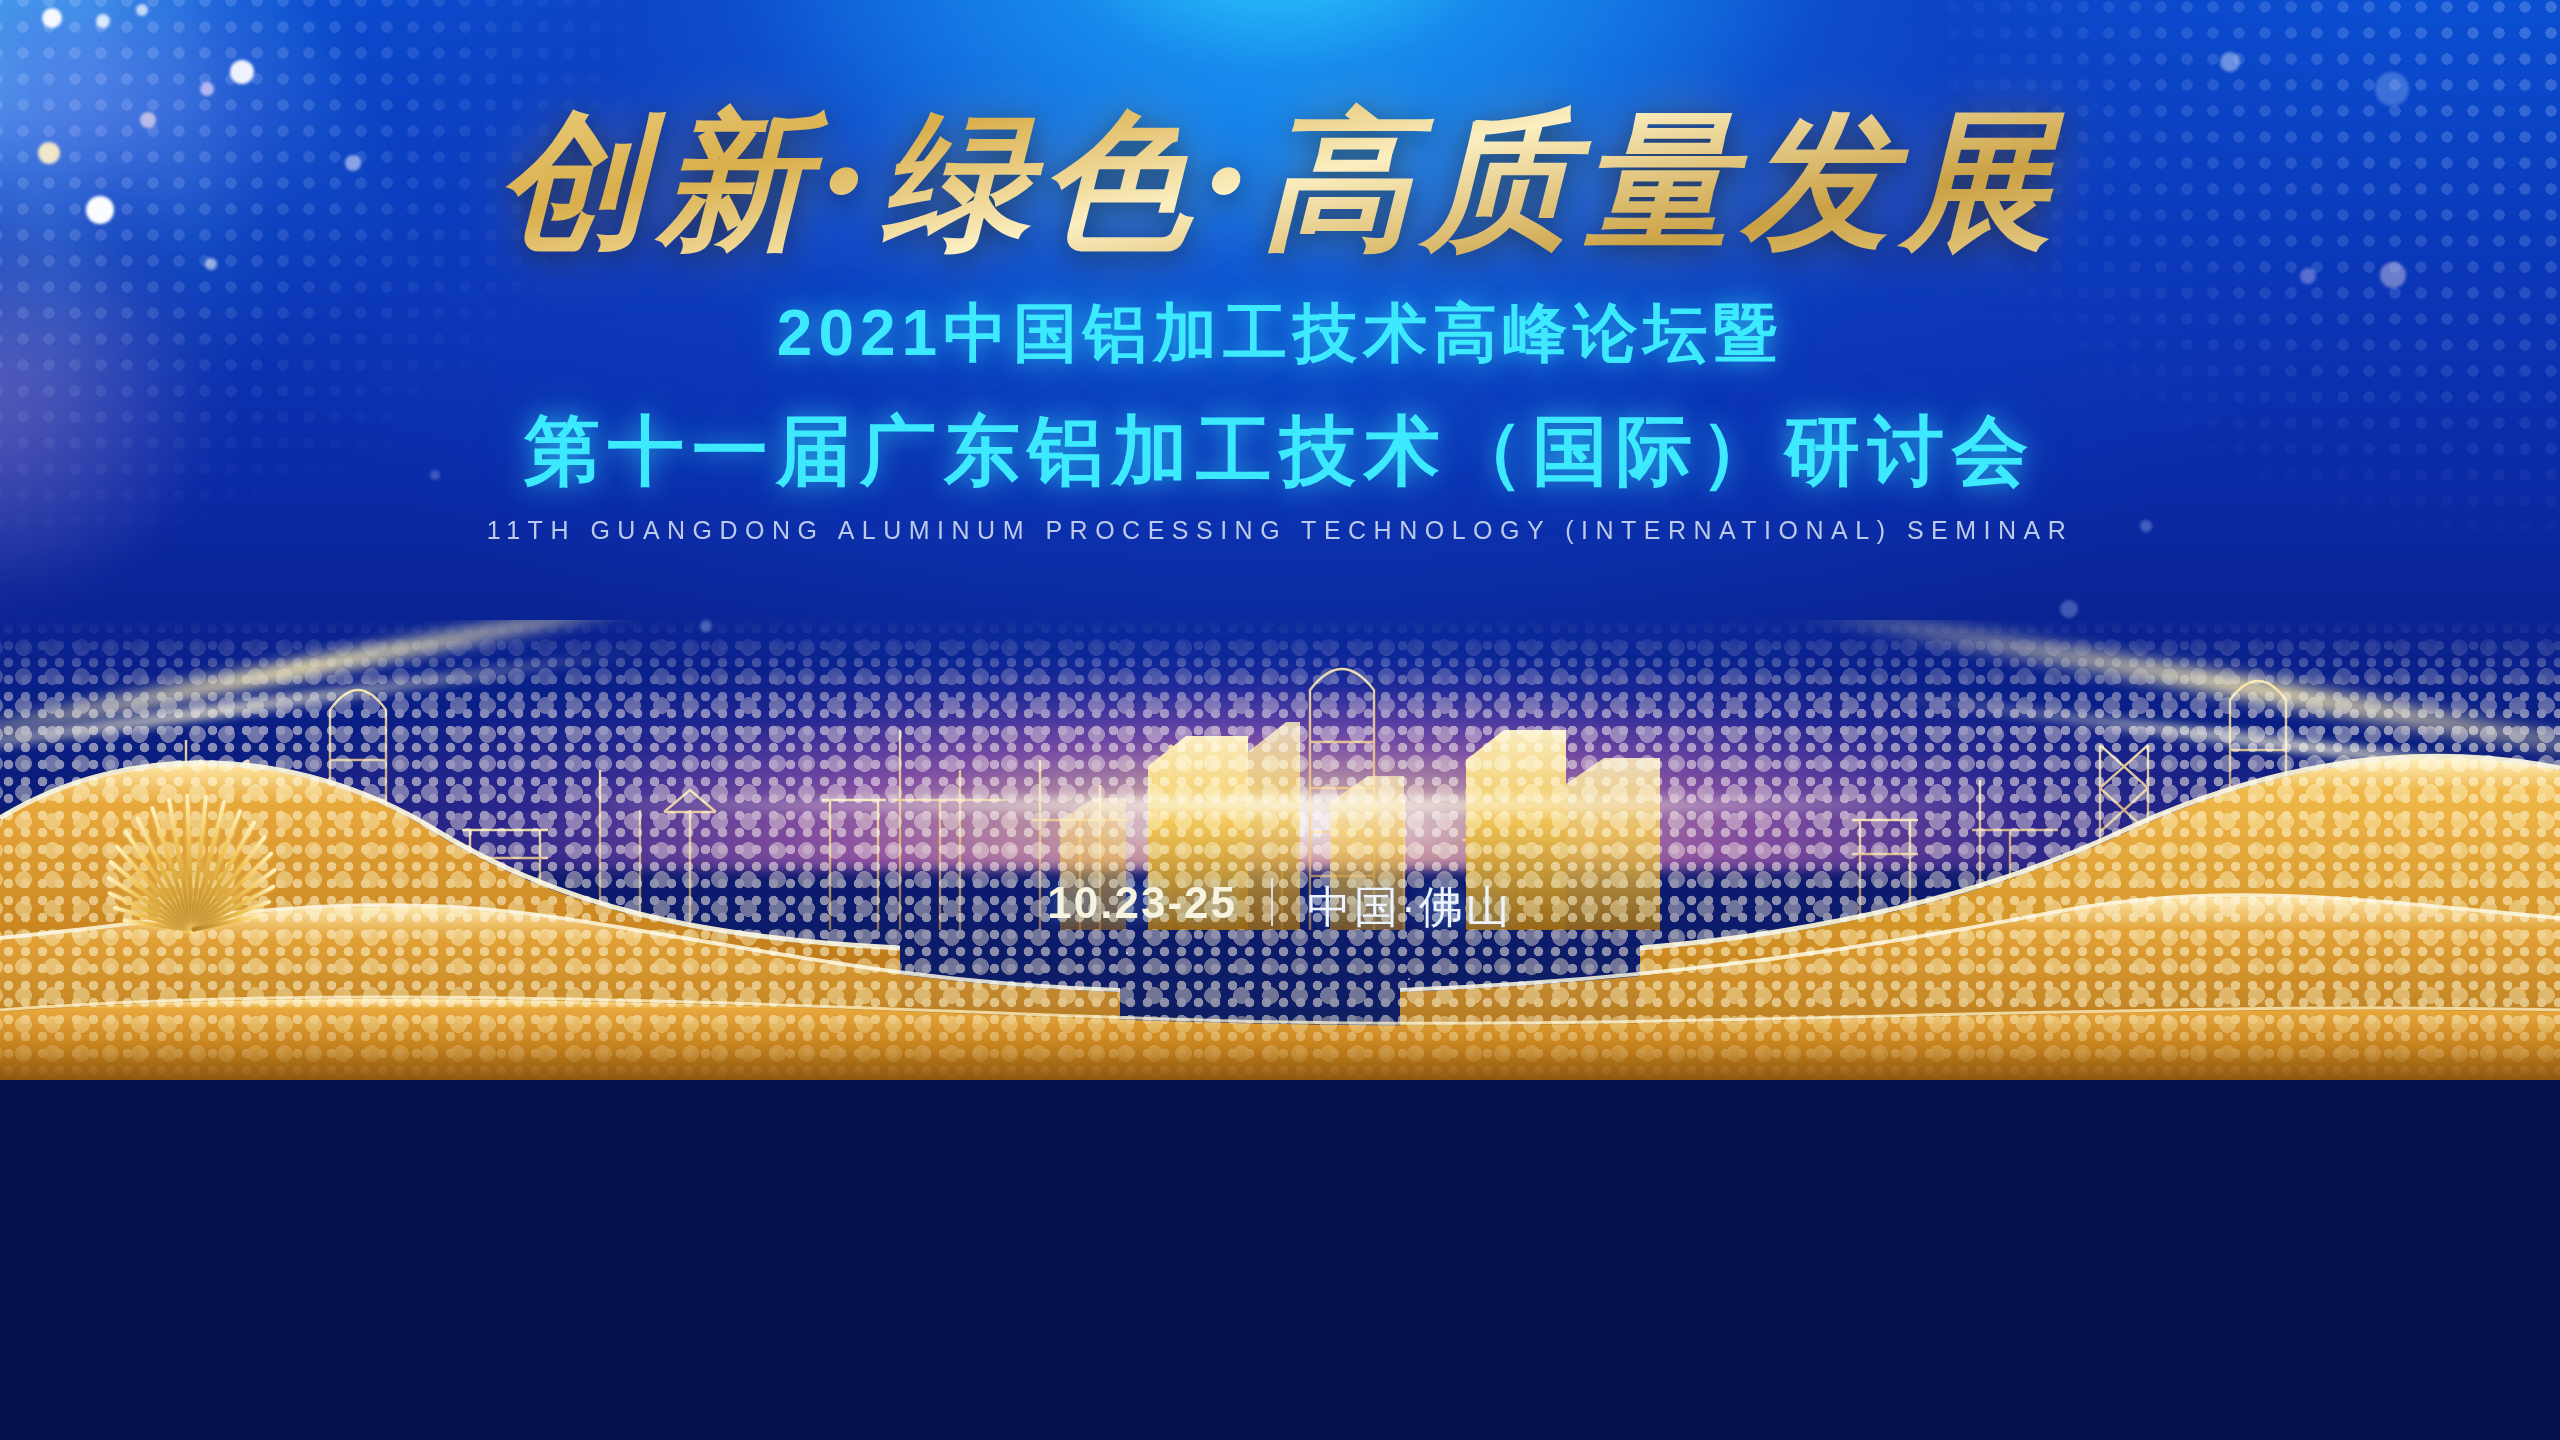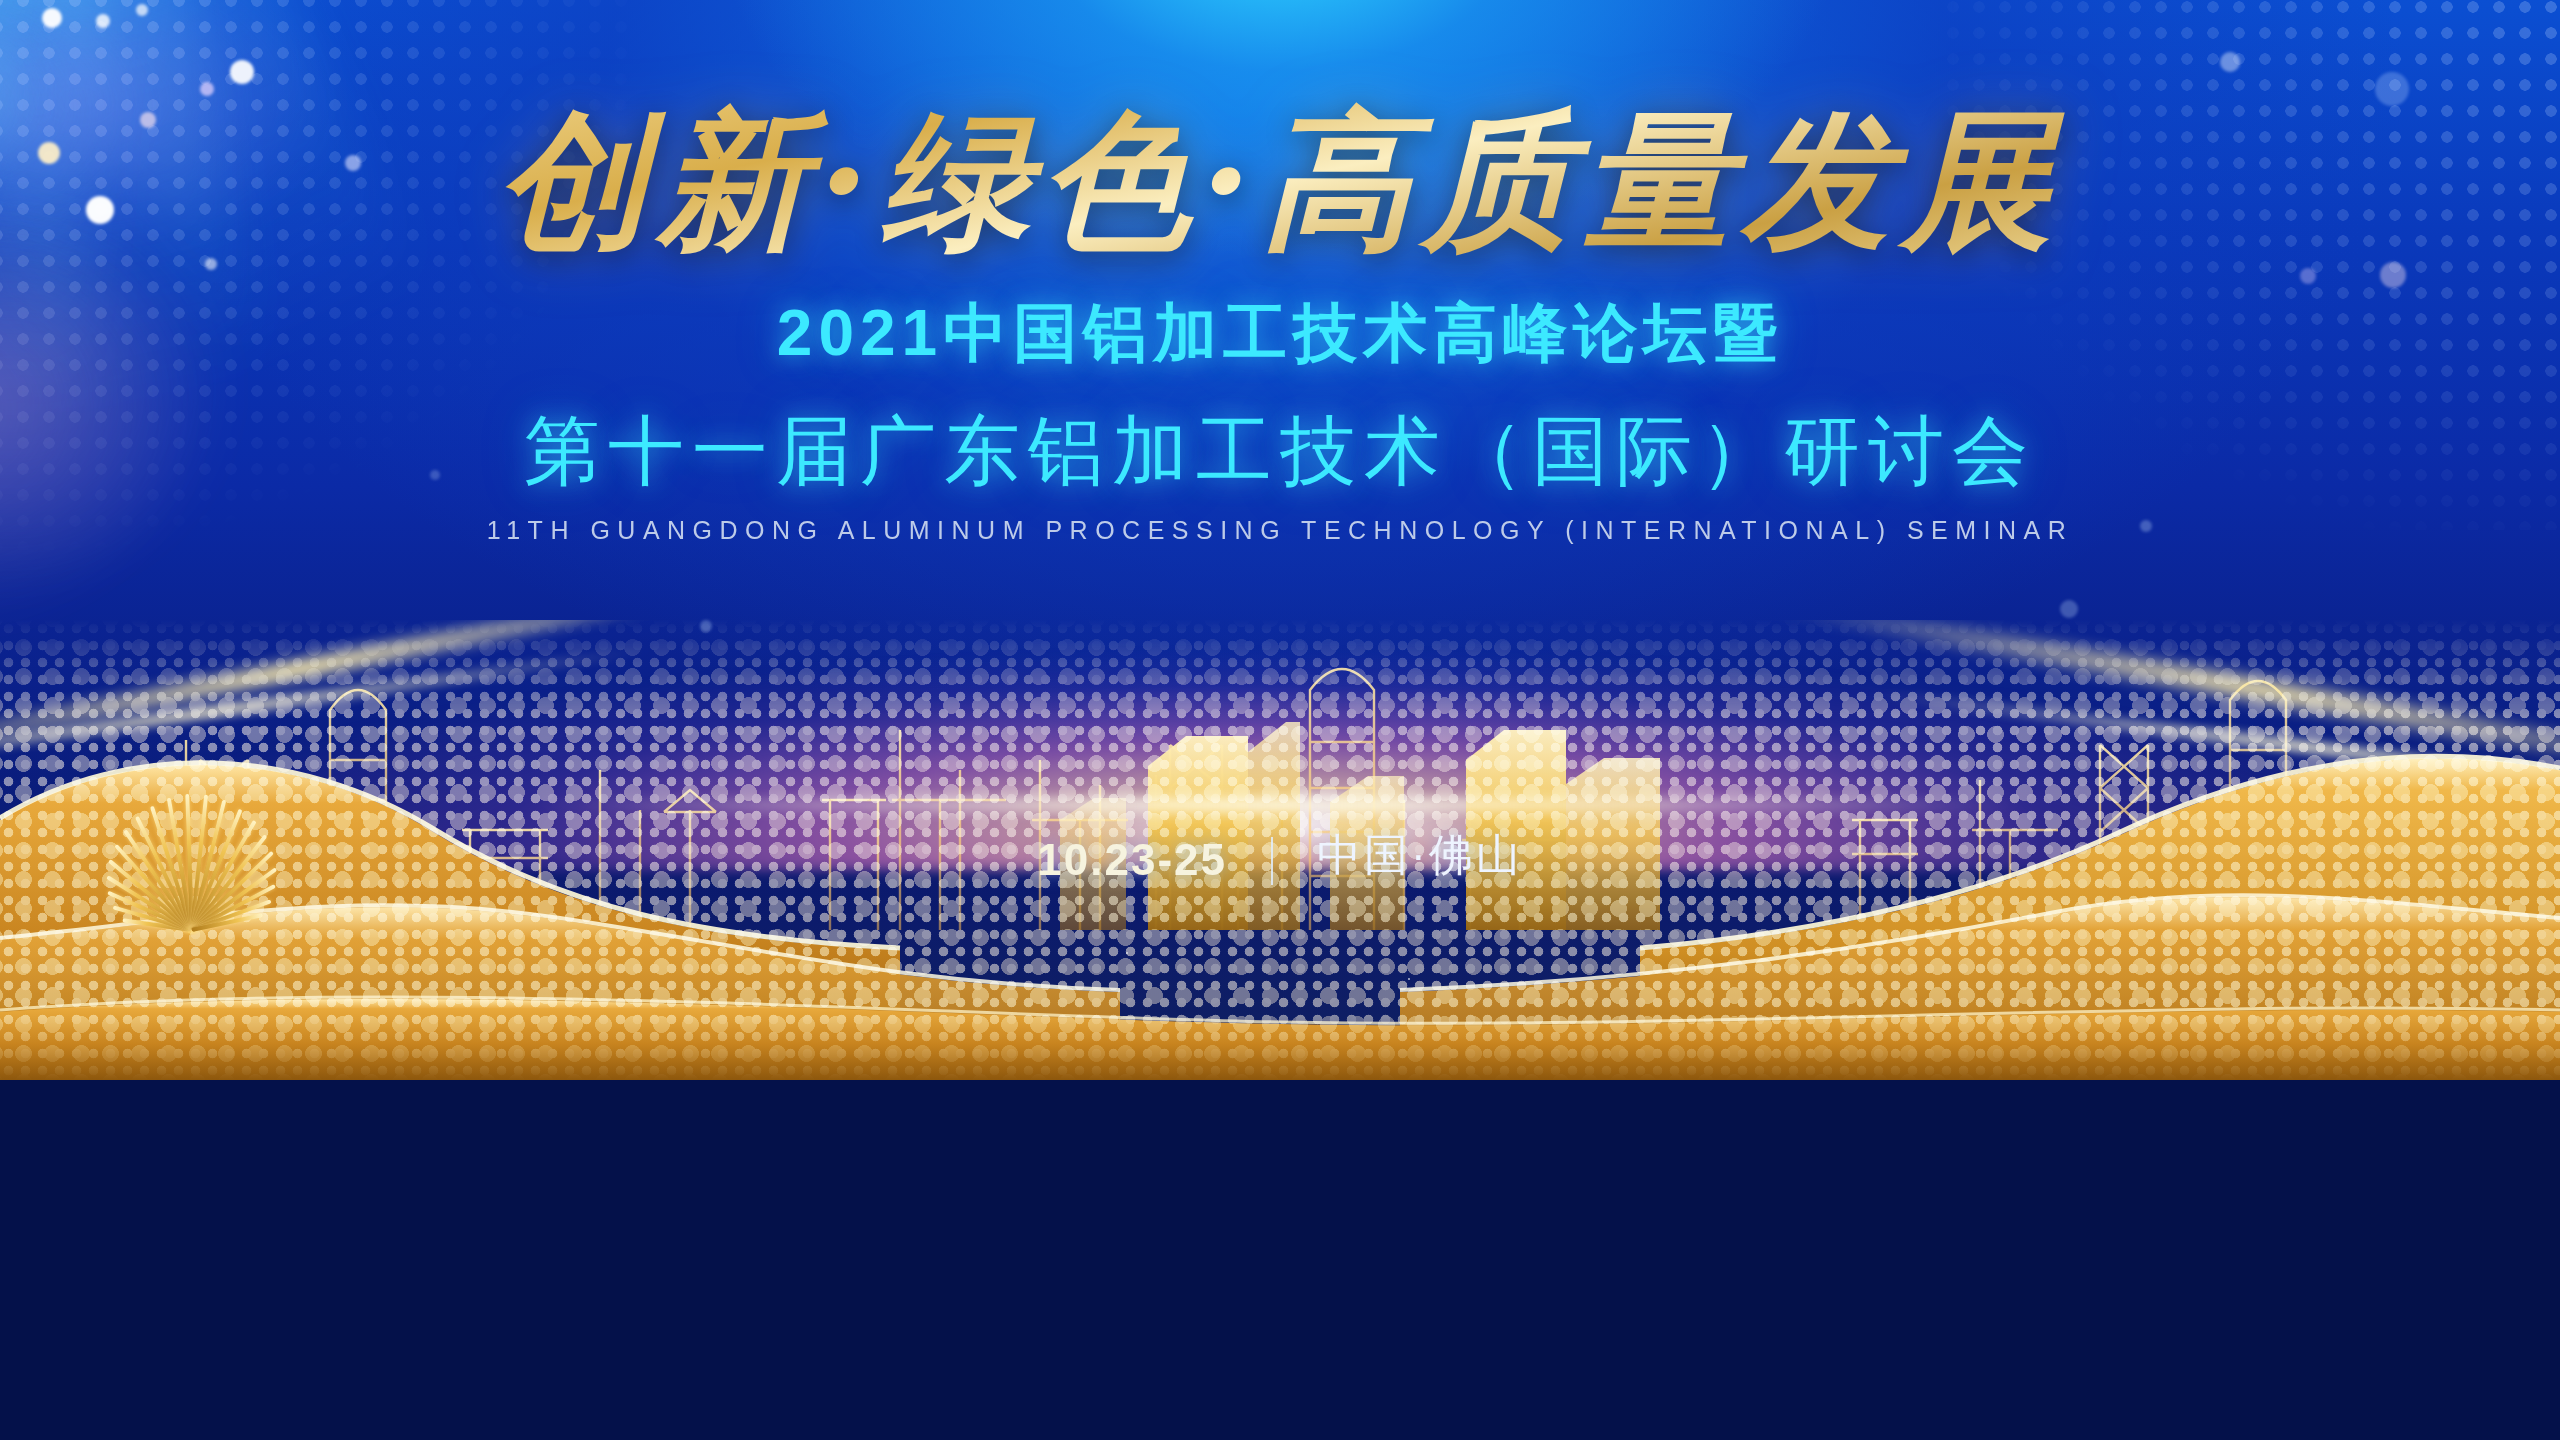--- a/index.html
+++ b/index.html
@@ -112,33 +112,33 @@
     margin:26px 0 8px;font-size:64px;font-weight:700;letter-spacing:6px;
     color:#3ce9ff;
     text-shadow:0 0 22px rgba(60,233,255,.55),0 0 46px rgba(40,180,255,.35);
     white-space:nowrap;
   }
   .en1{
     margin:10px 0 0;font-size:25px;font-weight:400;letter-spacing:7.5px;
     color:#cdd9ef;opacity:.92;white-space:nowrap;
   }
   .cn2{
-    margin:24px 0 0;font-size:76px;font-weight:400;letter-spacing:8px;
+    margin:24px 0 0;font-size:76px;font-weight:700;letter-spacing:8px;
     color:#3ce9ff;
     text-shadow:0 0 24px rgba(60,233,255,.6),0 0 52px rgba(40,180,255,.35);
     white-space:nowrap;
   }
   .en2{
     margin:12px 0 0;font-size:25px;font-weight:400;letter-spacing:7.5px;
     color:#cdd9ef;opacity:.92;white-space:nowrap;
   }
 
   .meta{
-    position:absolute;left:0;right:0;top:826px;
-    display:flex;align-items:flex-end;justify-content:center;gap:44px;
+    position:absolute;left:0;right:0;top:878px;
+    display:flex;align-items:flex-start;justify-content:center;gap:34px;
     white-space:nowrap;
   }
   .meta .date{font-size:44px;font-weight:700;letter-spacing:2px;color:#f6f3df;
               text-shadow:0 0 16px rgba(120,180,255,.55);}
   .meta .sep{width:2px;height:48px;background:rgba(225,238,255,.85);}
   .meta .place{font-size:44px;font-weight:400;letter-spacing:3px;color:#eef4ff;
                text-shadow:0 0 16px rgba(120,180,255,.55);}
 </style>
 </head>
 <body>

